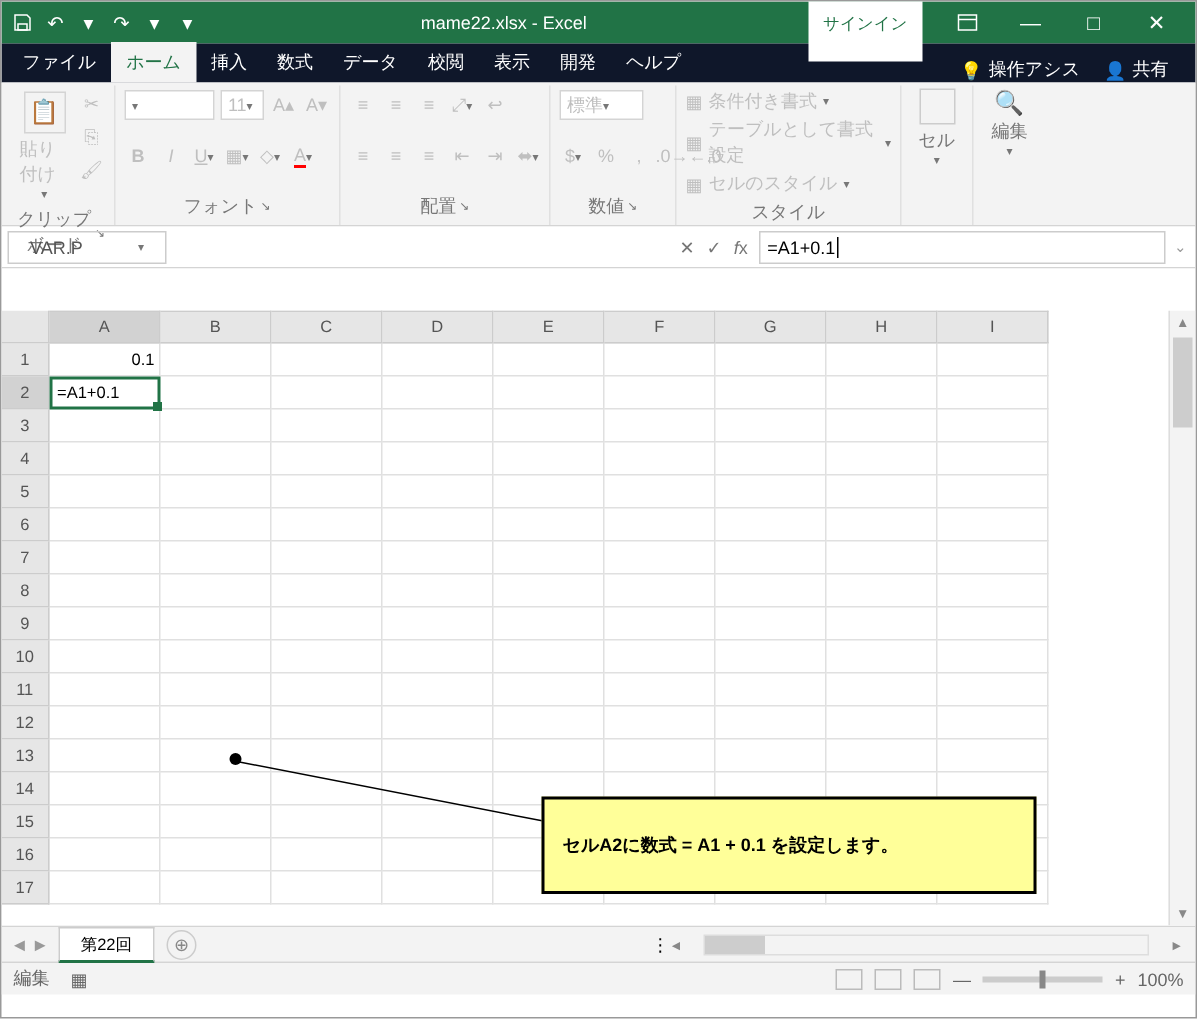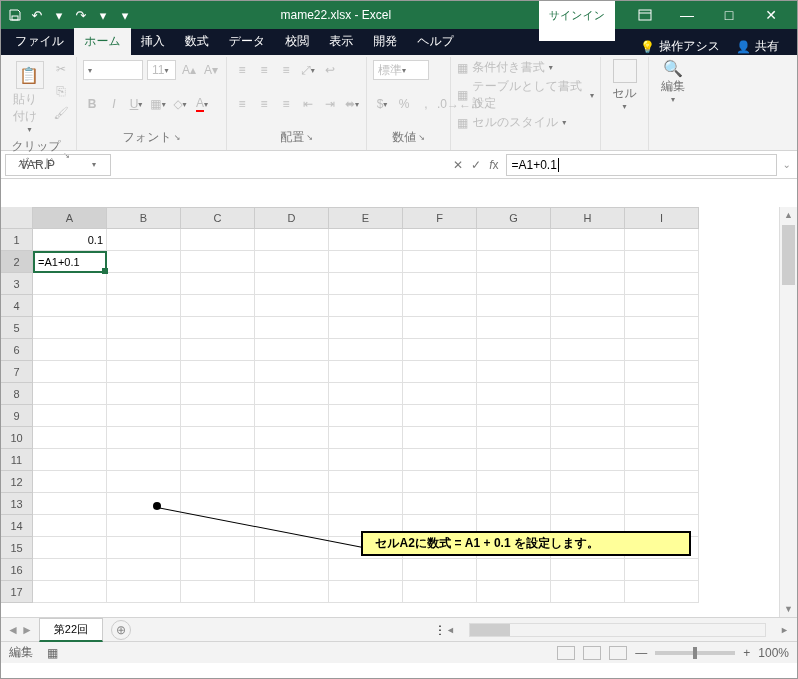--- a/index.html
+++ b/index.html
@@ -40,21 +40,21 @@
 .grid-wrap{position:relative;height:410px;overflow:hidden;background:#fff}
 .grid{display:grid;grid-template-columns:32px repeat(9,74px);grid-auto-rows:22px}
 .colh,.rowh,.corner{background:#e6e6e6;border-right:1px solid #ccc;border-bottom:1px solid #ccc;display:flex;align-items:center;justify-content:center;font-size:11px;color:#555}
 .colh{border-top:1px solid #ccc}
 .colh.sel{background:#d2d2d2}
 .rowh.sel{background:#d2d2d2}
 .cell{border-right:1px solid #e0e0e0;border-bottom:1px solid #e0e0e0;padding:0 3px;display:flex;align-items:center;font-size:11px}
 .cell.right{justify-content:flex-end}
 .cell.A2{border:2px solid #217346;background:#fff;position:relative;z-index:2}
 .fillhandle{position:absolute;width:6px;height:6px;background:#217346;right:-3px;bottom:-3px}
-.callout{position:absolute;left:360px;top:324px;width:330px;background:#ffff99;border:2px solid #000;padding:2px 12px;font-size:12px;font-weight:bold;z-index:5}
+.callout{position:absolute;left:360px;top:324px;width:330px;background:#ffff99;border:2px solid #000;padding:22px 12px;font-size:12px;font-weight:bold;z-index:5}
 .leader{position:absolute;left:156px;top:300px;width:210px;height:1px;background:#000;transform-origin:left center;transform:rotate(11deg);z-index:4}
 .leader-dot{position:absolute;left:152px;top:295px;width:8px;height:8px;background:#000;border-radius:50%;z-index:4}
 .vscroll{position:absolute;right:0;top:0;width:18px;height:100%;background:#f3f3f3;border-left:1px solid #ddd}
 .vscroll .thumb{position:absolute;top:18px;left:2px;right:2px;height:60px;background:#cdcdcd}
 .vscroll .arr{position:absolute;left:0;right:0;height:16px;display:flex;align-items:center;justify-content:center;color:#888;font-size:9px}
 .sheetbar{height:24px;border-top:1px solid #d4d4d4;display:flex;align-items:center;background:#f3f3f3}
 .sheet-nav{display:flex;gap:2px;padding:0 6px;color:#999}
 .sheet-tab{background:#fff;border:1px solid #ccc;border-bottom:2px solid #217346;padding:3px 14px;font-size:11px}
 .sheet-add{width:20px;height:20px;border:1px solid #ccc;border-radius:50%;display:flex;align-items:center;justify-content:center;margin-left:8px;color:#888;font-size:12px}
 .hscroll{flex:1;margin:0 8px;display:flex;align-items:center}
@@ -233,20 +233,23 @@
           <span>▦</span>
           <span>テーブルとして書式設定</span>
           <span class="drop">▾</span>
         </div>
       <div>
           <span>▦</span>
           <span>セルのスタイル</span>
           <span class="drop">▾</span>
         </div>
     </div>
+    <div class="rgroup-label">
+        <span>スタイル</span>
+      </div>
   </div>
   <div class="rgroup" style="width:48px">
     <div class="cell-big">
         <div class="box"></div>
         <span>セル</span>
         <span class="drop">▾</span>
       </div>
     <div></div>
   </div>
   <div class="rgroup" style="width:48px;border-right:none">

